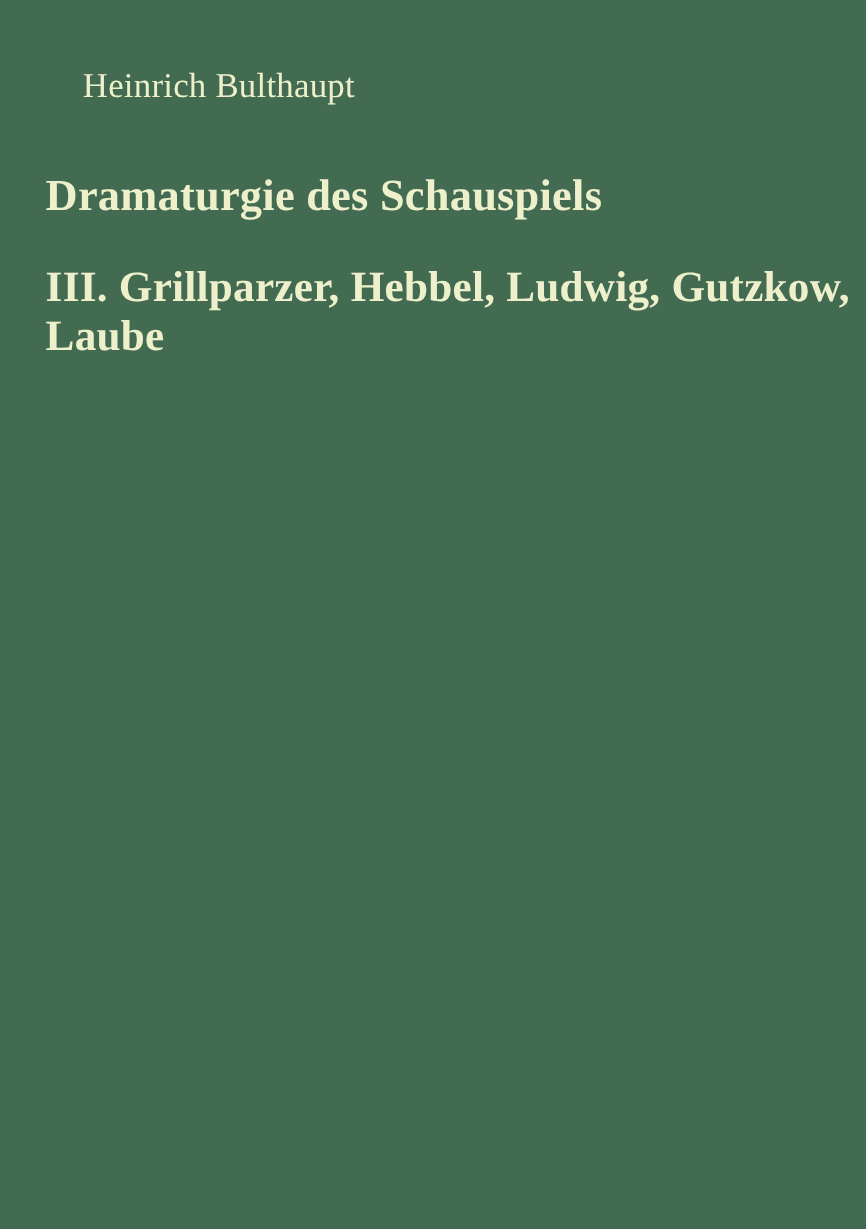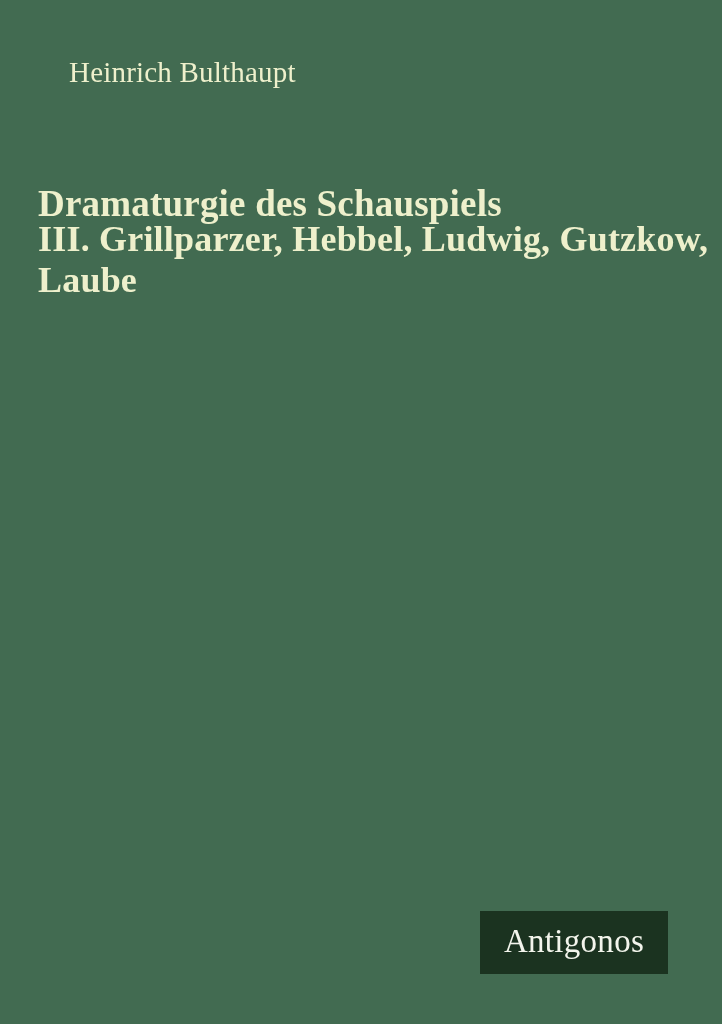--- a/index.html
+++ b/index.html
@@ -34,21 +34,20 @@
   }
   .title {
     position: absolute;
     left: 38px;
     top: 144px;
     font-size: 37px;
     font-weight: 700;
     line-height: 1.1;
     color: var(--text);
     letter-spacing: 0.2px;
-    margin-top: 40px;
   }
   .subtitle {
     position: absolute;
     left: 38px;
     top: 219px;
     font-size: 36px;
     font-weight: 600;
     line-height: 1.15;
     color: var(--text);
     letter-spacing: 0.2px;
@@ -72,16 +71,13 @@
     padding-bottom: 3px;
   }
 </style>
 </head>
 <body>
 
 <div class="cover">
   <div class="author">Heinrich Bulthaupt</div>
   <div class="title">Dramaturgie des Schauspiels</div>
   <div class="subtitle">III. Grillparzer, Hebbel, Ludwig, Gutzkow, Laube</div>
-  <div class="publisher-badge">
-    <span class="publisher-name">Antigonos</span>
-  </div>
 </div>
 
 </body></html>

